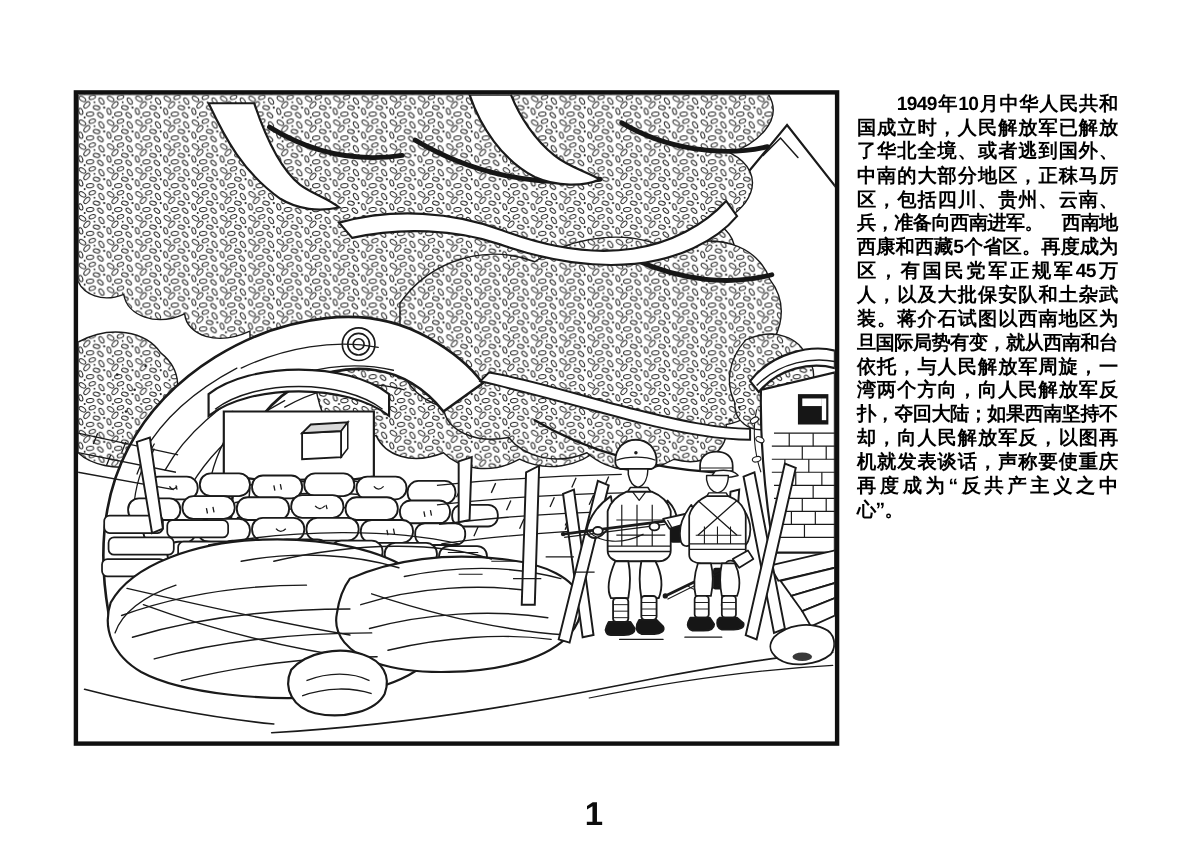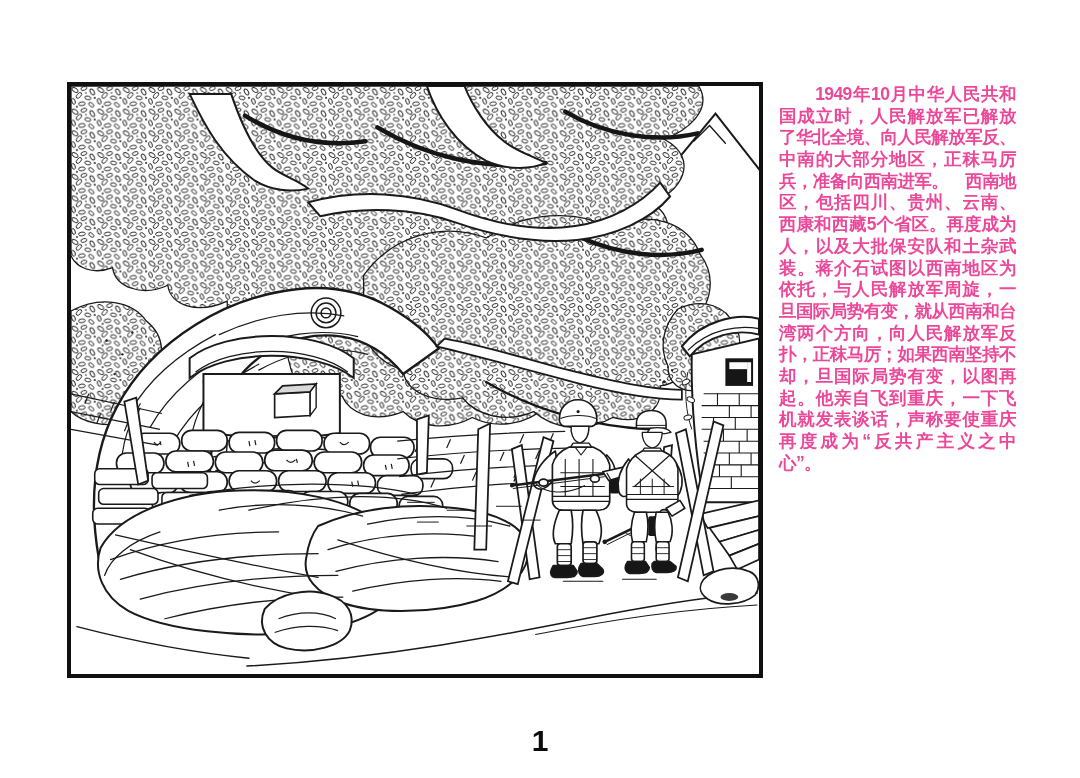--- a/index.html
+++ b/index.html
@@ -8,21 +8,21 @@
     background:#ffffff;
     font-family:"Liberation Sans","DejaVu Sans",sans-serif;
   }
   .panel{
     position:absolute;left:67px;top:82px;width:696px;height:596px;
     border:4px solid #101010;box-sizing:border-box;background:#ffffff;
   }
   .panel svg{display:block;width:100%;height:100%;}
   .caption{
     position:absolute;left:779px;top:84px;width:237px;
-    color:#ec4899;font-weight:700;font-size:17.5px;line-height:21.7px;
+    color:#000000;font-weight:700;font-size:17.5px;line-height:21.7px;
     letter-spacing:-0.6px;
   }
   .cap-line{
     text-align:justify;text-align-last:justify;
     white-space:nowrap;height:21.7px;overflow:visible;
   }
   .cap-line.last{text-align-last:left;}
   .pageno{
     position:absolute;left:0;right:0;top:724px;text-align:center;
     font-weight:700;font-size:30px;color:#0c0c0c;
@@ -373,31 +373,31 @@
     </g>
     <path d="M563,482 L581,482 L585,488 C585,492 581,494 575,494 L565,494 C561,493 560,489 561,486 Z" fill="#161616"></path>
     <path d="M590,482 L606,482 L612,487 C613,491 609,493 603,493 L592,493 C588,492 587,488 588,484 Z" fill="#161616"></path>
   </g>
 </svg>
 </div>
 
 <div class="caption">
     <div class="cap-line">　　1949年10月中华人民共和</div>
     <div class="cap-line">国成立时，人民解放军已解放</div>
-    <div class="cap-line">了华北全境、向人民解放军反、</div>
+    <div class="cap-line">了华北全境、或者逃到国外、</div>
     <div class="cap-line">中南的大部分地区，正秣马厉</div>
+    <div class="cap-line">区，包括四川、贵州、云南、</div>
     <div class="cap-line">兵，准备向西南进军。　西南地</div>
-    <div class="cap-line">区，包括四川、贵州、云南、</div>
     <div class="cap-line">西康和西藏5个省区。再度成为</div>
+    <div class="cap-line">区，有国民党军正规军45万</div>
     <div class="cap-line">人，以及大批保安队和土杂武</div>
     <div class="cap-line">装。蒋介石试图以西南地区为</div>
+    <div class="cap-line">旦国际局势有变，就从西南和台</div>
     <div class="cap-line">依托，与人民解放军周旋，一</div>
-    <div class="cap-line">旦国际局势有变，就从西南和台</div>
     <div class="cap-line">湾两个方向，向人民解放军反</div>
-    <div class="cap-line">扑，正秣马厉；如果西南坚持不</div>
-    <div class="cap-line">却，旦国际局势有变，以图再</div>
-    <div class="cap-line">起。他亲自飞到重庆，一下飞</div>
+    <div class="cap-line">扑，夺回大陆；如果西南坚持不</div>
+    <div class="cap-line">却，向人民解放军反，以图再</div>
     <div class="cap-line">机就发表谈话，声称要使重庆</div>
     <div class="cap-line">再度成为“反共产主义之中</div>
     <div class="cap-line last">心”。</div>
   </div>
 
 <div class="pageno">1</div>
 
 </body></html>

